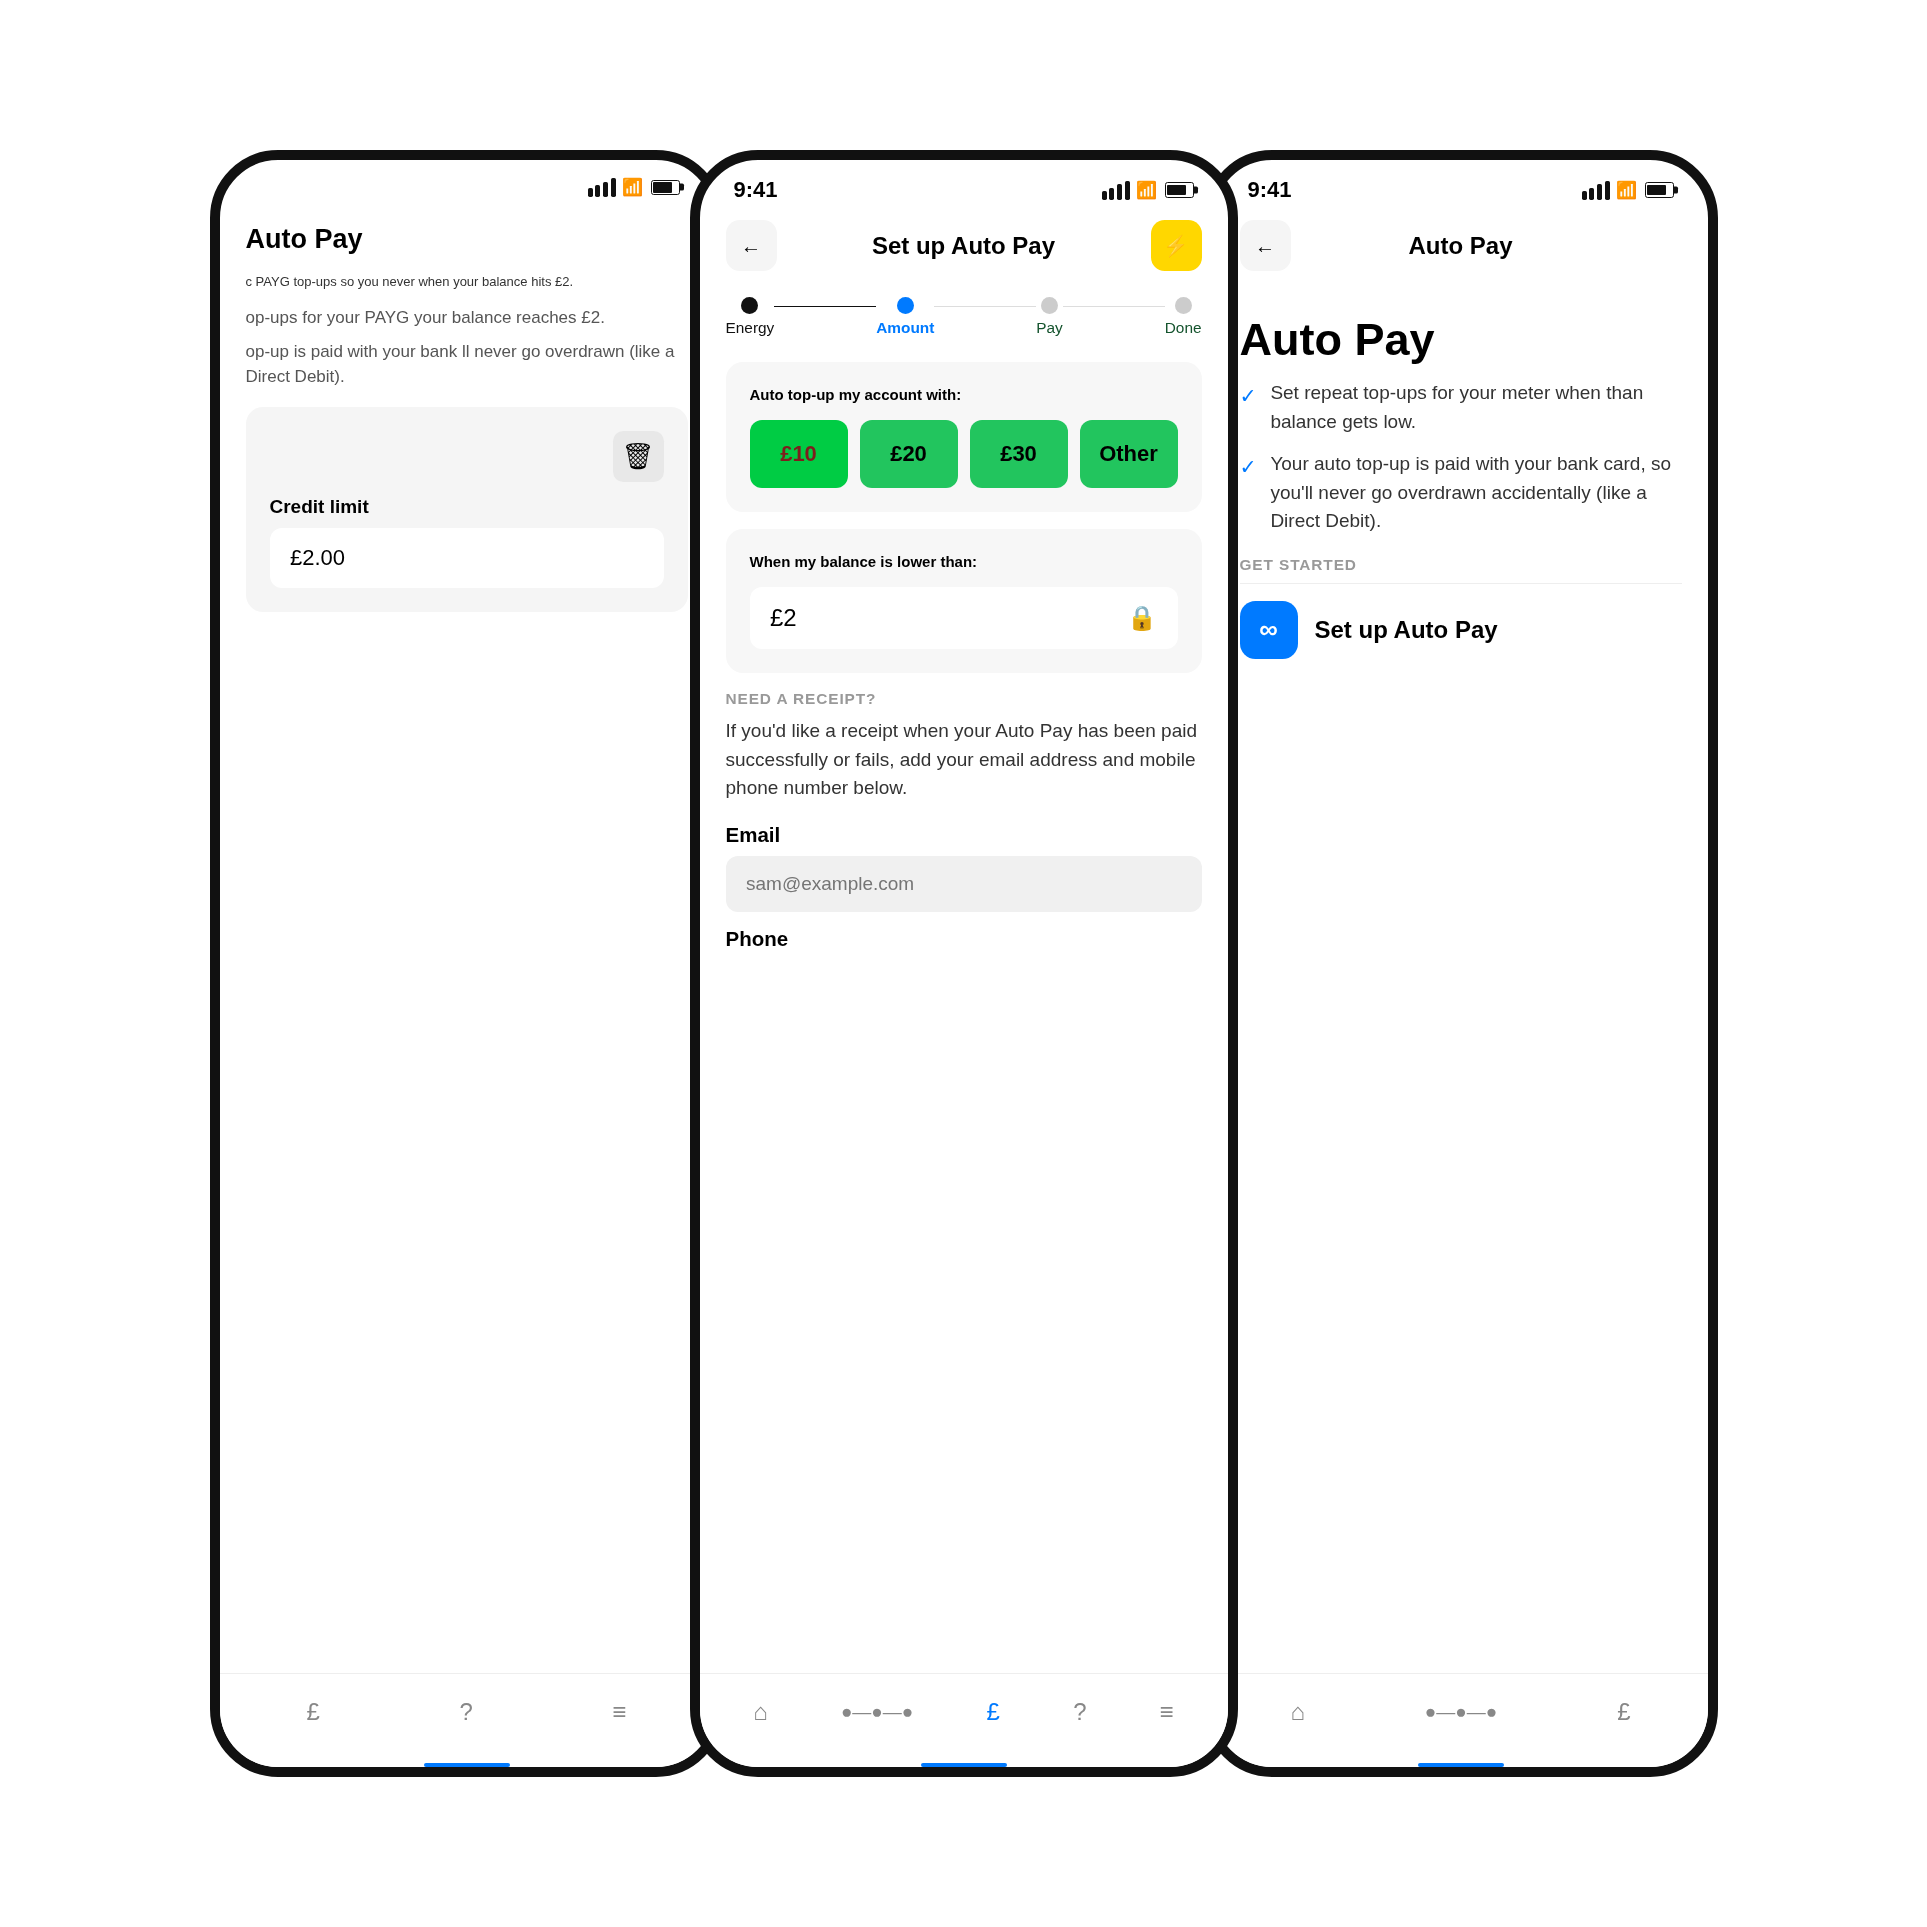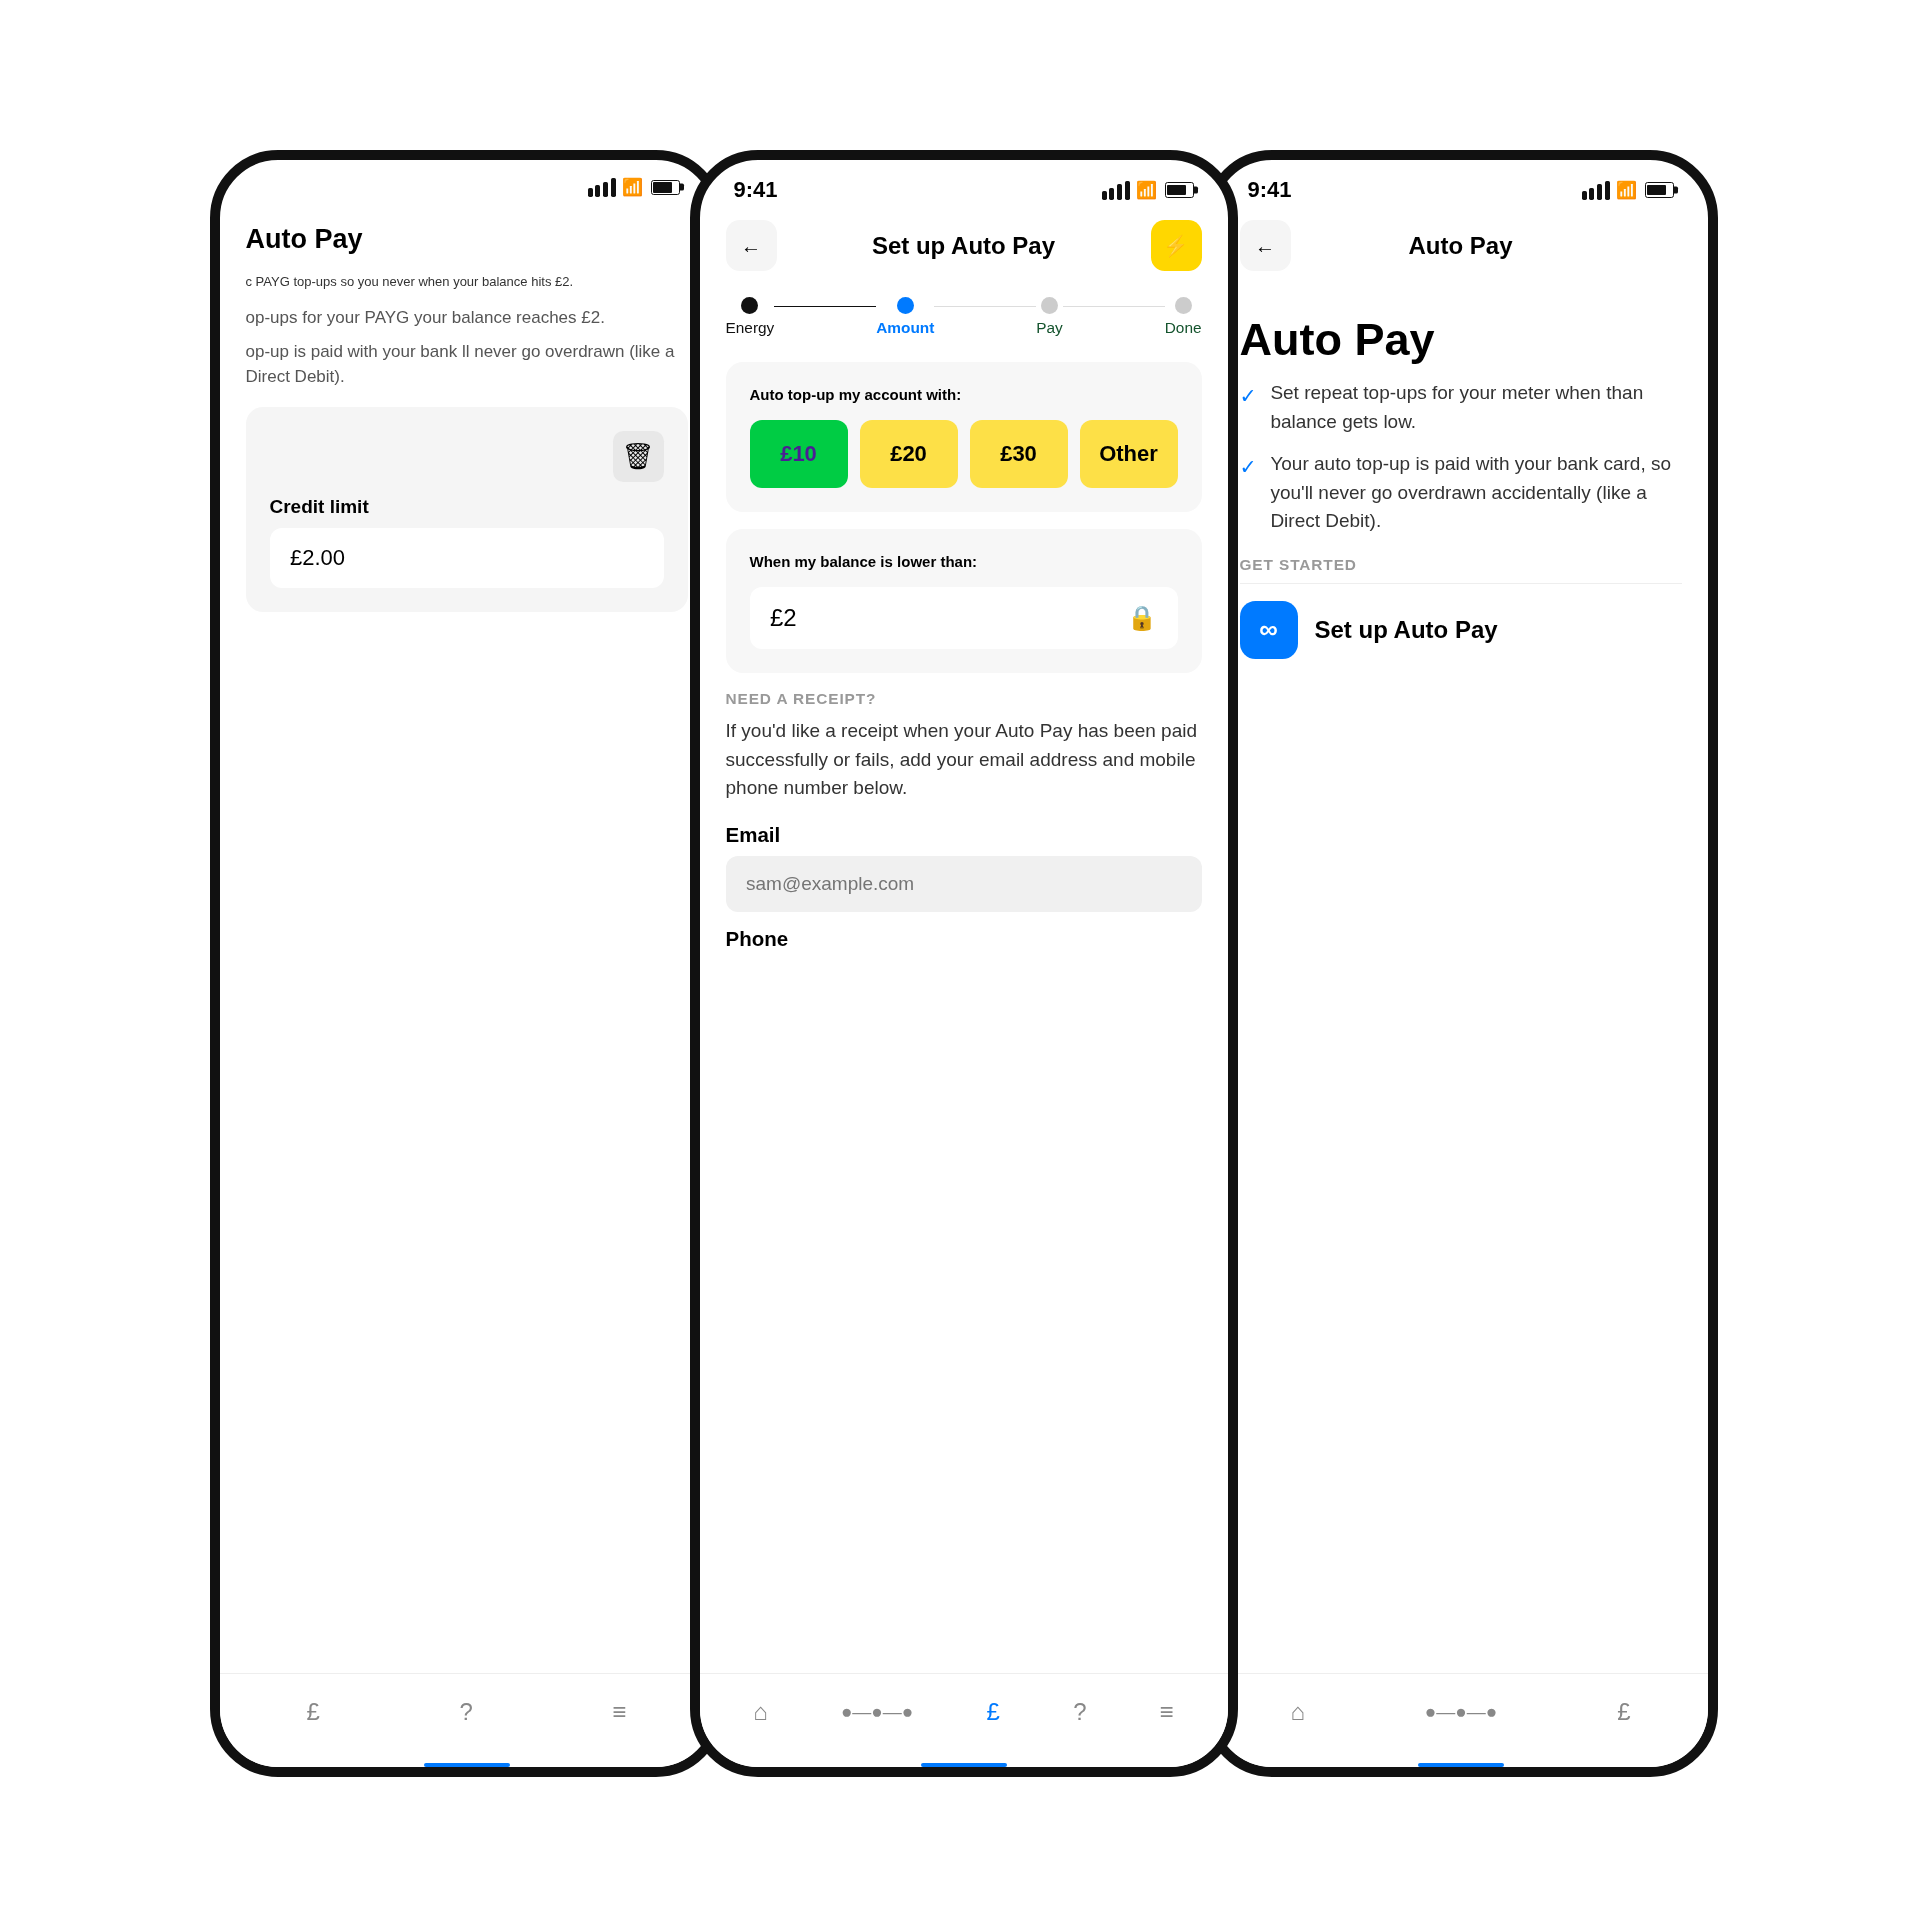--- a/index.html
+++ b/index.html
@@ -185,31 +185,31 @@
 
     
     .amount-buttons {
       display: flex;
       gap: 12px;
     }
     .amount-btn {
       flex: 1;
       height: 68px;
       border-radius: 12px;
-      background: #fde047;
+      background: #22c55e;
       display: flex;
       align-items: center;
       justify-content: center;
       font-size: 22px;
       font-weight: 600;
       cursor: pointer;
     }
     .amount-btn.selected {
       background: #00CC44;
-      color: #4c1d95;
+      color: #7f1d1d;
     }
     .balance-input-row {
       display: flex;
       align-items: center;
       justify-content: space-between;
       background: #fff;
       border-radius: 12px;
       padding: 17px 20.5px;
     }
     .balance-value { font-size: 24px; font-weight: 500; }

